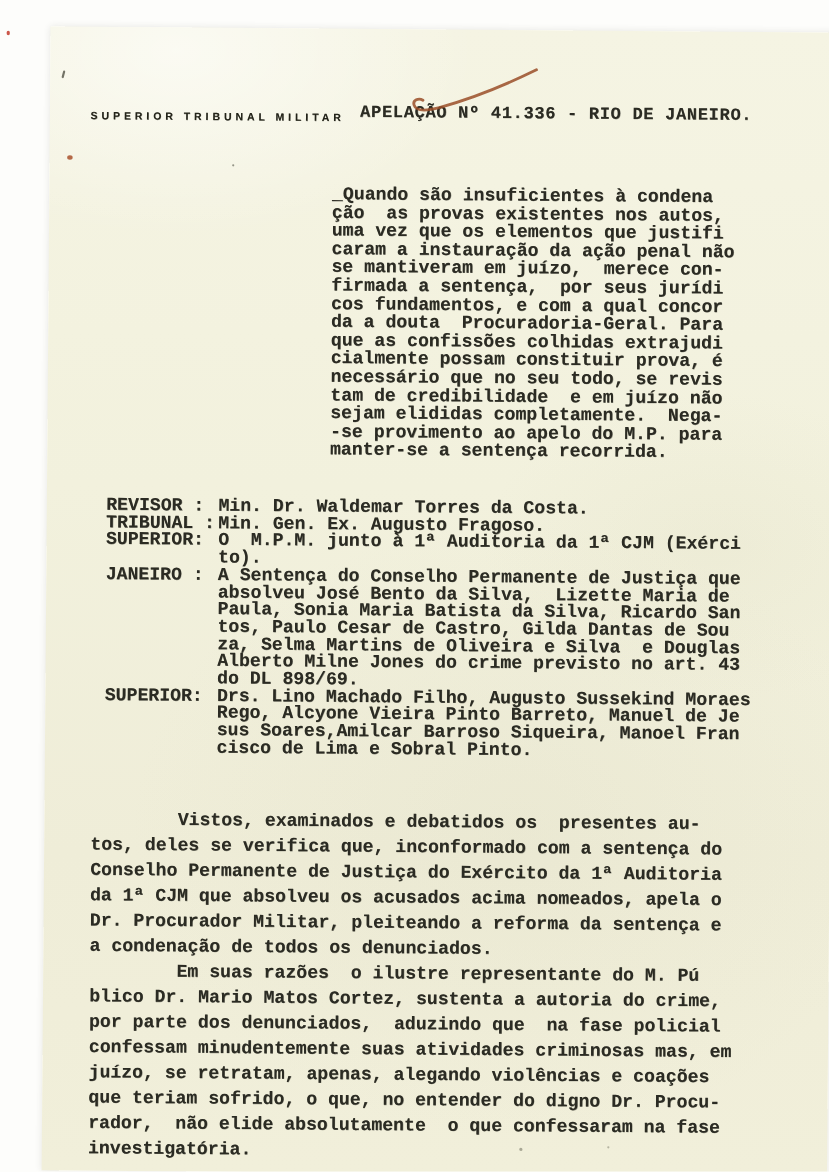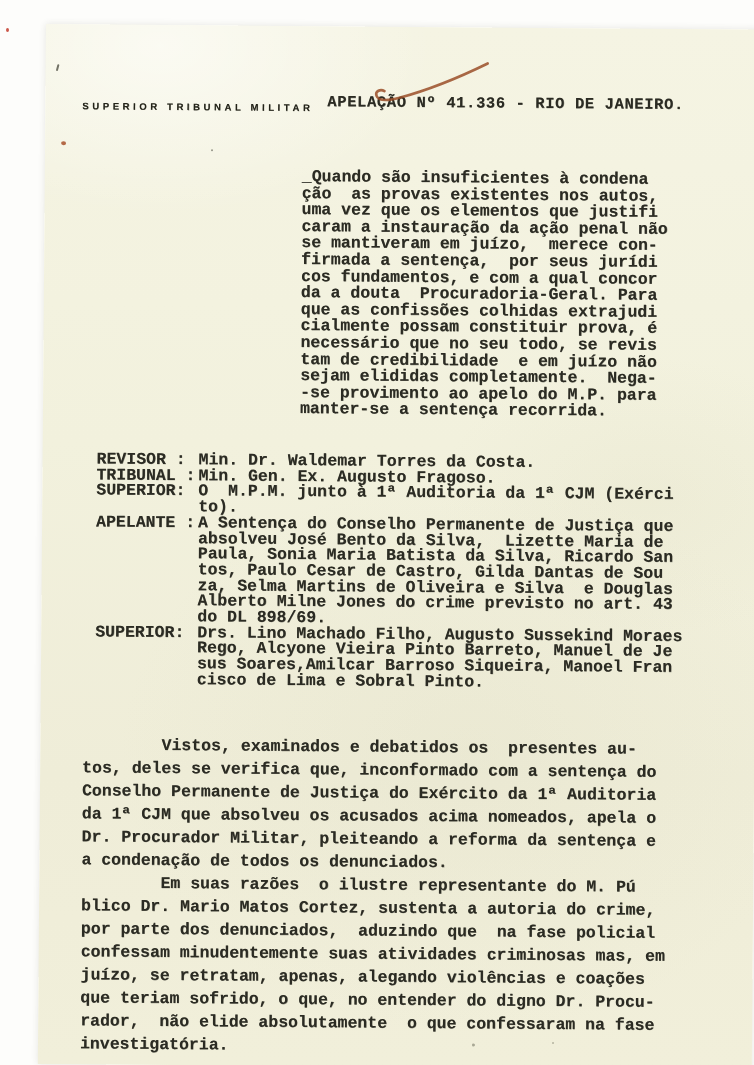--- a/index.html
+++ b/index.html
@@ -102,21 +102,21 @@
       <div class="meta-row">
         <span class="meta-label ink">TRIBUNAL :</span>
         <span class="meta-value ink">Min. Gen. Ex. Augusto Fragoso.</span>
       </div>
       <div class="meta-row">
         <span class="meta-label ink">SUPERIOR:</span>
         <span class="meta-value ink">O  M.P.M. junto à 1ª Auditoria da 1ª CJM (Exérci
 to).</span>
       </div>
       <div class="meta-row">
-        <span class="meta-label ink">APELANTE :</span>
+        <span class="meta-label ink">JANEIRO :</span>
         <span class="meta-value ink">A Sentença do Conselho Permanente de Justiça que
 absolveu José Bento da Silva,  Lizette Maria de
 Paula, Sonia Maria Batista da Silva, Ricardo San
 tos, Paulo Cesar de Castro, Gilda Dantas de Sou
 za, Selma Martins de Oliveira e Silva  e Douglas
 Alberto Milne Jones do crime previsto no art. 43
 do DL 898/69.</span>
       </div>
       <div class="meta-row">
         <span class="meta-label ink">SUPERIOR:</span>

